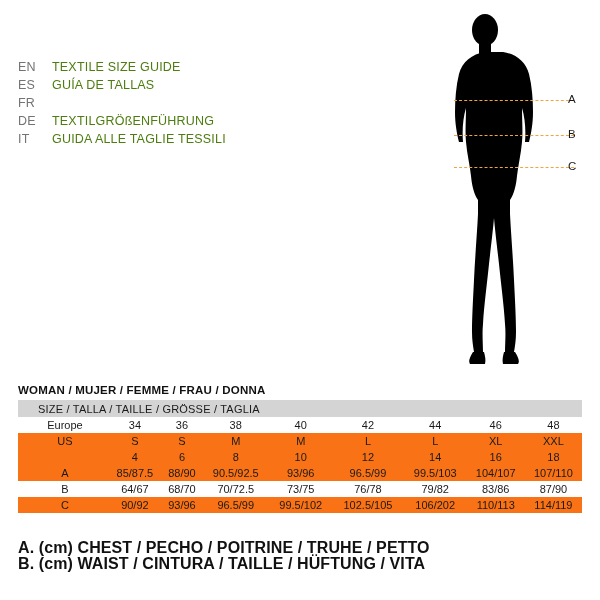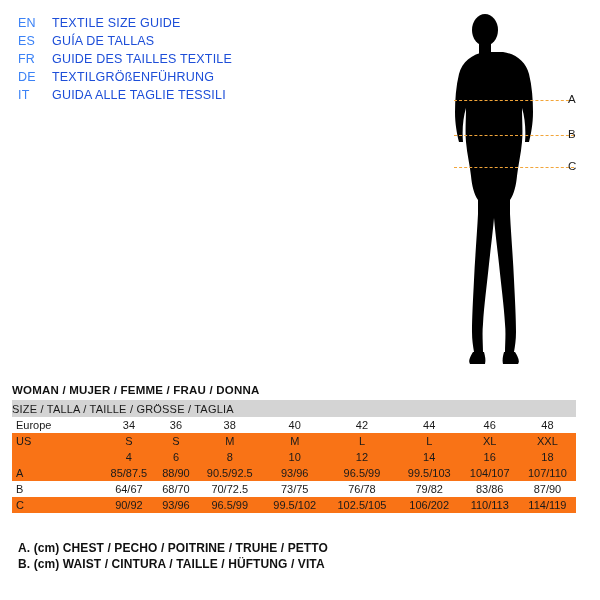--- a/index.html
+++ b/index.html
@@ -30,24 +30,25 @@
   .lang-row {
     display: flex;
     align-items: baseline;
     height: 18px;
     font-size: 12.5px;
     letter-spacing: 0.2px;
   }
   .lang-code {
     width: 34px;
     flex: 0 0 34px;
-    color: #3b82f6;
+    color: #737373;
+    margin-top: 44px;
   }
   .lang-text {
-    color: #1d4ed8;
+    color: #4d7c0f;
   }
 
   
   .figure {
     position: absolute;
     left: 430px;
     top: 8px;
     width: 160px;
     height: 360px;
   }
@@ -61,21 +62,21 @@
   .measure-label {
     position: absolute;
     font-size: 11.5px;
     color: #1a1a1a;
     font-family: "Liberation Sans", sans-serif;
   }
 
   
   .table-wrap {
     position: absolute;
-    left: 12px;
+    left: 18px;
     top: 384px;
     width: 564px;
   }
   .woman-head {
     font-size: 11.5px;
     font-weight: bold;
     letter-spacing: 0.2px;
     margin-bottom: 4px;
     color: #111;
   }
@@ -86,48 +87,48 @@
   }
   table.size-table td, table.size-table th {
     padding: 0;
     height: 16px;
     line-height: 16px;
     text-align: center;
     font-weight: normal;
     color: #1a1a1a;
   }
   table.size-table td.lbl {
-    text-align: left;
+    text-align: center;
     padding-left: 4px;
     width: 86px;
   }
   tr.head-row td {
     background: #d4d4d4;
     text-align: left;
-    padding-left: 0;
+    padding-left: 20px;
     font-size: 11px;
     letter-spacing: 0.2px;
     height: 17px;
   }
   tr.shade td {
     background: #f97316;
   }
   tr.plain td {
     background: #ffffff;
   }
 
   
   .notes {
     position: absolute;
     left: 18px;
     top: 540px;
     width: 564px;
   }
   .note-row {
-    font-size: 12px;
+    font-size: 16px;
     line-height: 16px;
     font-weight: bold;
     letter-spacing: 0.1px;
     color: #111;
   }
 </style>
 </head>
 <body>
 
 <div class="page">
@@ -136,21 +137,20 @@
     <div class="lang-row">
       <span class="lang-code">EN</span>
       <span class="lang-text">TEXTILE SIZE GUIDE</span>
     </div>
     <div class="lang-row">
       <span class="lang-code">ES</span>
       <span class="lang-text">GUÍA DE TALLAS</span>
     </div>
     <div class="lang-row">
       <span class="lang-code">FR</span>
-      <span class="lang-text">GUIDE DES TAILLES TEXTILE</span>
     </div>
     <div class="lang-row">
       <span class="lang-code">DE</span>
       <span class="lang-text">TEXTILGRÖßENFÜHRUNG</span>
     </div>
     <div class="lang-row">
       <span class="lang-code">IT</span>
       <span class="lang-text">GUIDA ALLE TAGLIE TESSILI</span>
     </div>
   </div>

